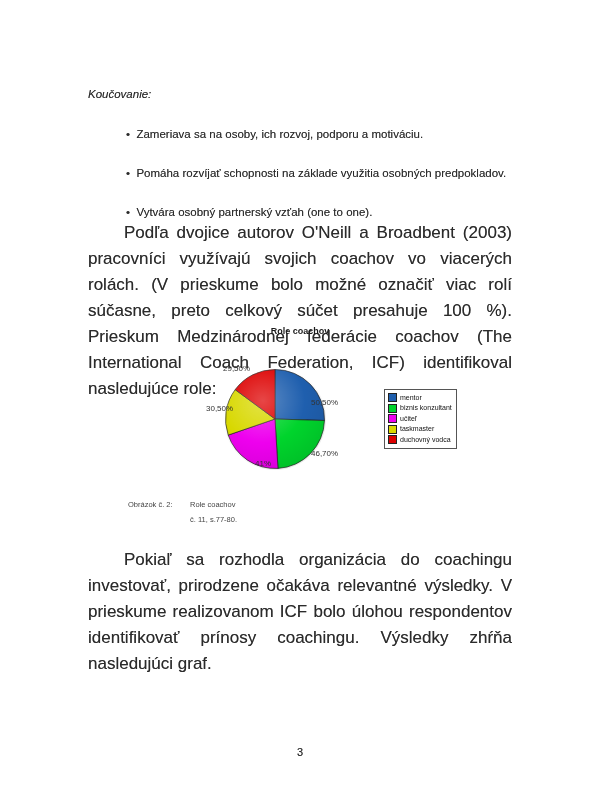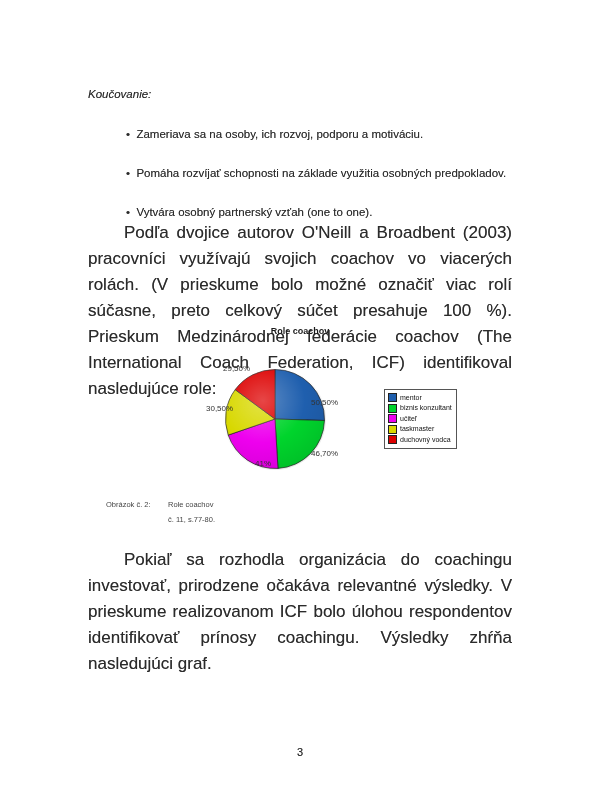--- a/index.html
+++ b/index.html
@@ -25,21 +25,21 @@
   .pie-label{position:absolute;font-size:8px;color:#333;white-space:nowrap;}
   .lbl0{left:311px;top:370px;margin-top:28px;} .lbl1{left:311px;top:449px;} .lbl2{left:227px;top:459px;margin-left:28px;}
   .lbl3{left:206px;top:404px;} .lbl4{left:223px;top:364px;}
   .legend{position:absolute;left:384px;top:389px;border:1px solid #555;background:#fff;
           padding:3px 4px 2px 3px;}
   .legend-row{display:flex;align-items:center;margin-bottom:1.5px;}
   .legend-swatch{width:7px;height:7px;border:1px solid #222;margin-right:3px;flex:0 0 auto;}
   .legend-label{font-size:7px;line-height:7.5px;color:#111;white-space:nowrap;}
   .caption{position:absolute;left:106px;top:497px;width:440px;font-size:7.5px;color:#454545;line-height:15px;}
   .cap-row{display:flex;}
-  .cap-label{width:62px;flex:0 0 auto;}
+  .cap-label{width:62px;flex:0 0 auto;margin-left:22px;}
   .cap-value{white-space:nowrap;}
   .cap-bold{font-weight:normal;}
   .page-number{position:absolute;left:0;top:746px;width:600px;text-align:center;font-size:11px;}
 </style>
 </head>
 <body>
 
 <div class="page">
 
   <div class="heading txt">Koučovanie:</div>

